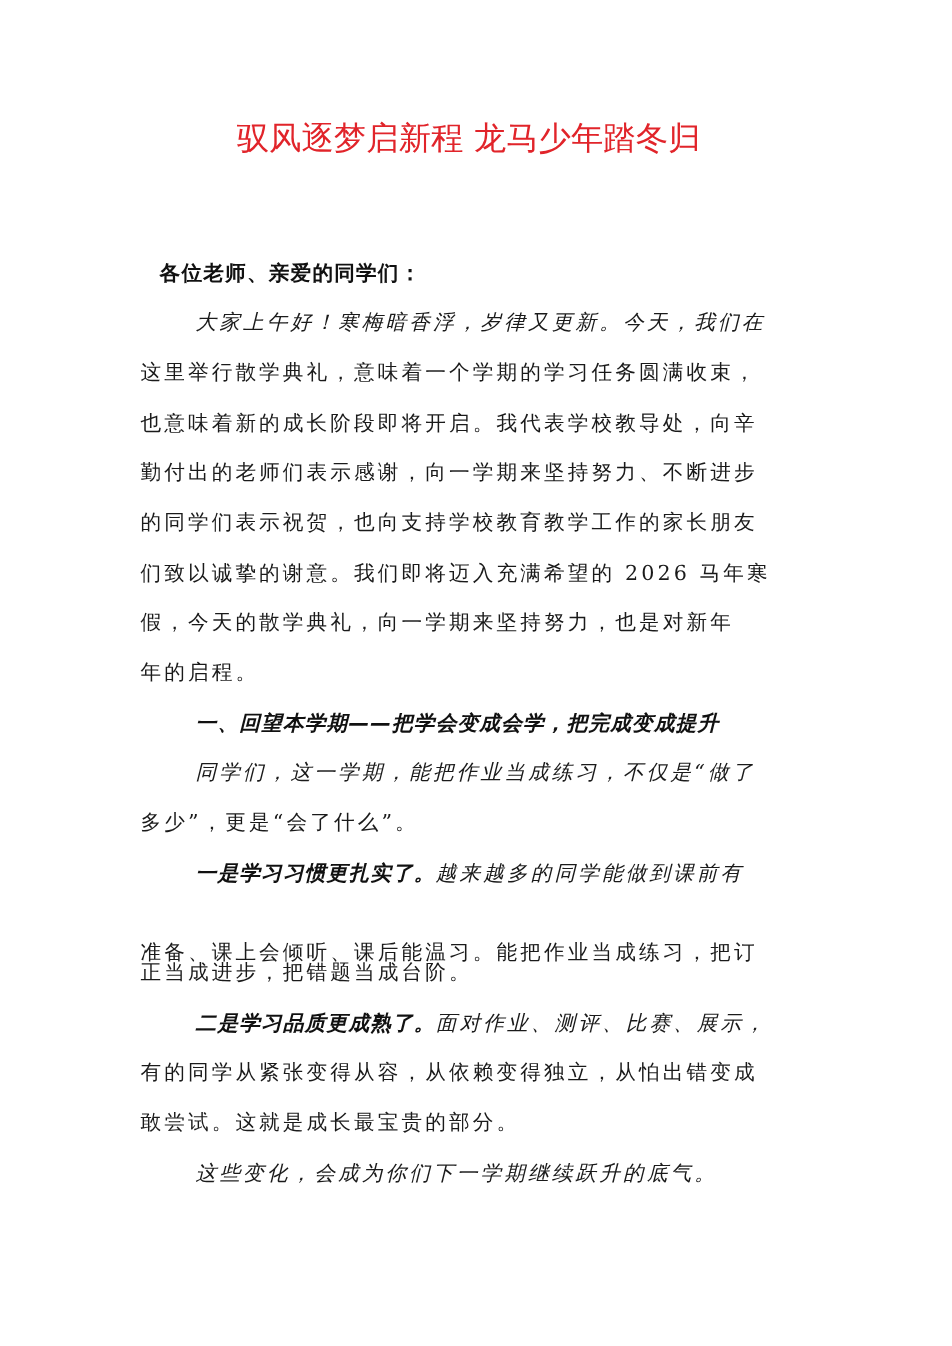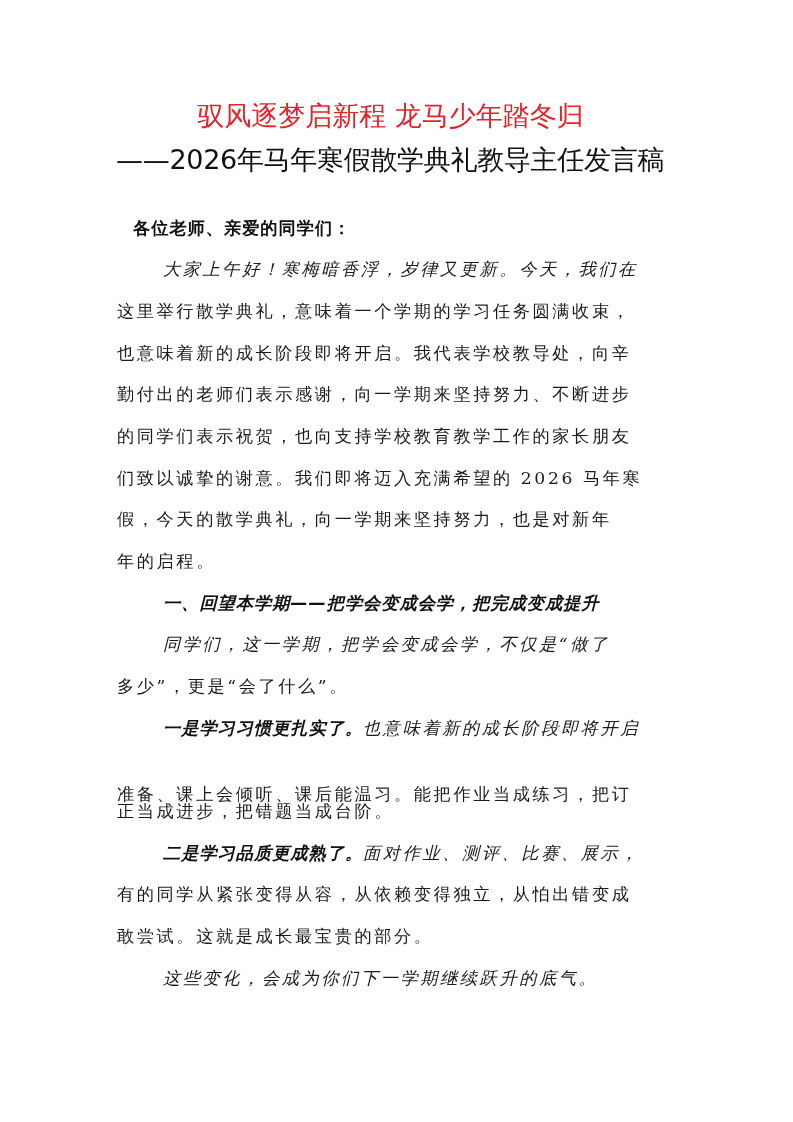--- a/index.html
+++ b/index.html
@@ -65,40 +65,39 @@
       letter-spacing: 1px;
     }
     .indent { padding-left: 46px; font-style: italic; }
   </style>
 </head>
 <body>
 
 <div class="page">
 
   <div class="title-main">驭风逐梦启新程  龙马少年踏冬归</div>
-  <div class="title-sub">——2026年马年寒假散学典礼教导主任发言稿</div>
 
   <div class="body-text" style="top:208px;">
     <div class="line bold" style="top:0px;margin-left:16px;">各位老师、亲爱的同学们：</div>
 
     <div class="line indent" style="top:41px;">大家上午好！寒梅暗香浮，岁律又更新。今天，我们在</div>
     <div class="line" style="top:83px;">这里举行散学典礼，意味着一个学期的学习任务圆满收束，</div>
     <div class="line" style="top:125px;">也意味着新的成长阶段即将开启。我代表学校教导处，向辛</div>
     <div class="line" style="top:166px;">勤付出的老师们表示感谢，向一学期来坚持努力、不断进步</div>
     <div class="line" style="top:208px;">的同学们表示祝贺，也向支持学校教育教学工作的家长朋友</div>
     <div class="line" style="top:250px;">们致以诚挚的谢意。我们即将迈入充满希望的 2026 马年寒</div>
     <div class="line" style="top:291px;">假，今天的散学典礼，向一学期来坚持努力，也是对新年</div>
     <div class="line" style="top:333px;">年的启程。</div>
 
     <div class="line bold indent" style="top:375px;">一、回望本学期——把学会变成会学，把完成变成提升</div>
 
-    <div class="line indent" style="top:416px;">同学们，这一学期，把学会变成会学，不仅是“做了</div>
+    <div class="line indent" style="top:416px;">同学们，这一学期，能把作业当成练习，不仅是“做了</div>
     <div class="line" style="top:458px;">多少”，更是“会了什么”。</div>
 
-    <div class="line indent" style="top:500px;"><span class="bold">一是学习习惯更扎实了。</span><span>也意味着新的成长阶段即将开启</span></div>
+    <div class="line indent" style="top:500px;"><span class="bold">一是学习习惯更扎实了。</span><span>越来越多的同学能做到课前有</span></div>
     <div class="line" style="top:566px;">准备、课上会倾听、课后能温习。能把作业当成练习，把订</div>
     <div class="line" style="top:583px;">正当成进步，把错题当成台阶。</div>
 
     <div class="line indent" style="top:625px;"><span class="bold">二是学习品质更成熟了。</span><span>面对作业、测评、比赛、展示，</span></div>
     <div class="line" style="top:666px;">有的同学从紧张变得从容，从依赖变得独立，从怕出错变成</div>
     <div class="line" style="top:708px;">敢尝试。这就是成长最宝贵的部分。</div>
 
     <div class="line indent" style="top:750px;">这些变化，会成为你们下一学期继续跃升的底气。</div>
   </div>
 

